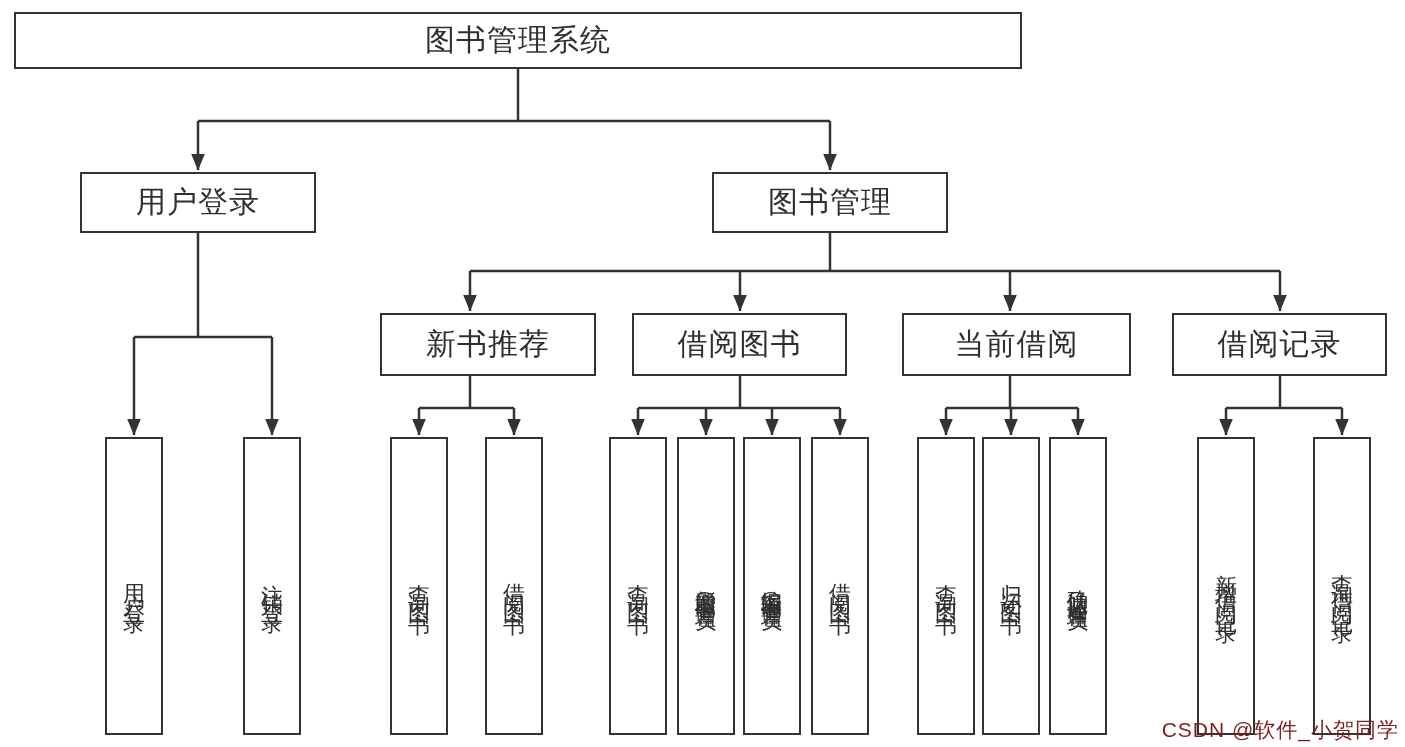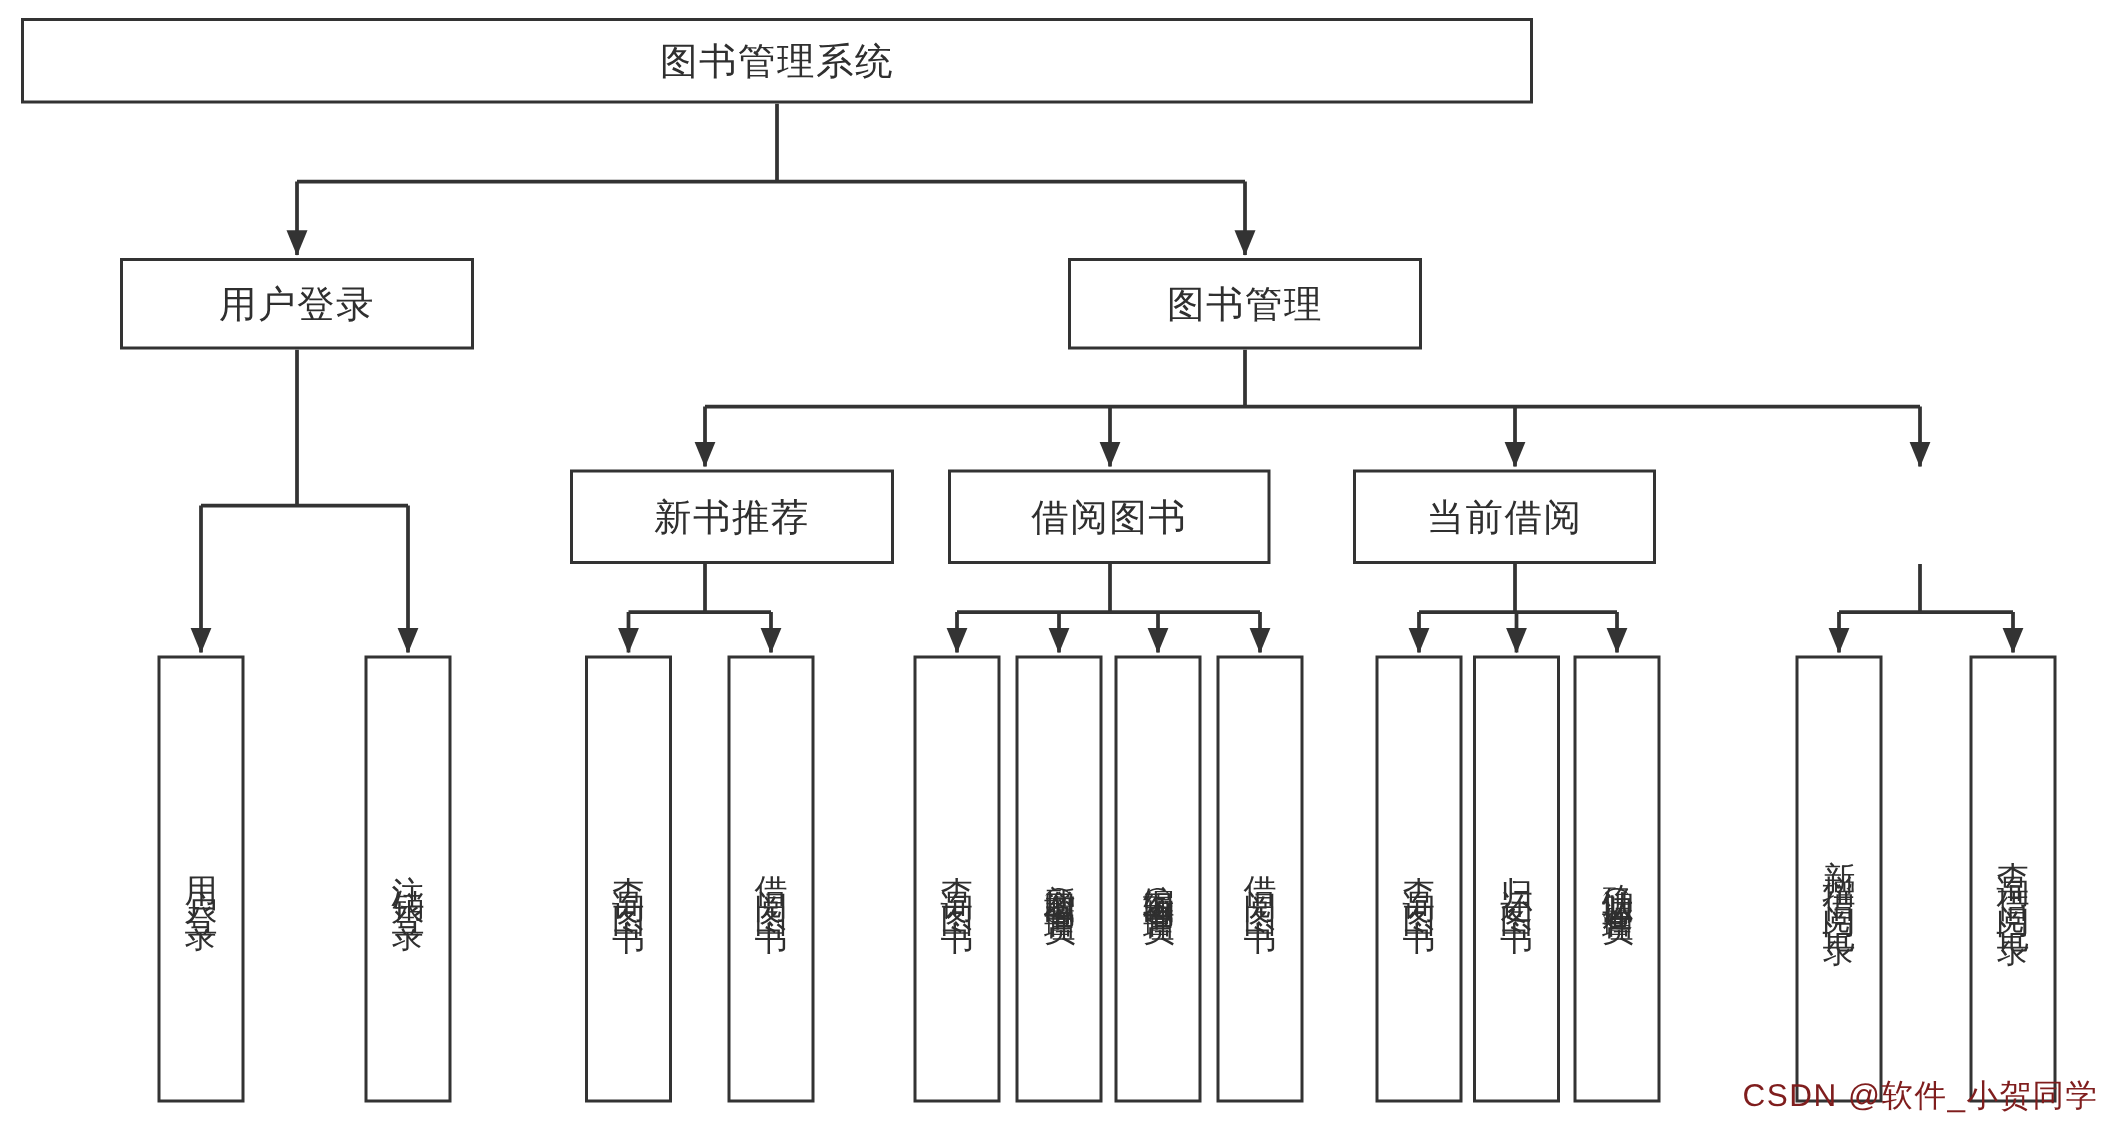--- a/index.html
+++ b/index.html
@@ -15,21 +15,21 @@
     position:absolute;
     box-sizing:border-box;
     background:#ffffff;
     border:2.5px solid #333333;
     color:#2f2f2f;
     display:flex;
     align-items:center;
     justify-content:center;
     text-align:center;
   }
-  .h{font-size:25px;letter-spacing:1px;}
+  .h{font-size:30px;letter-spacing:1px;}
   .v{
     writing-mode:vertical-rl;
     text-orientation:mixed;
     font-size:22px;
     letter-spacing:10px;
     line-height:1;
   }
   .v.tight{letter-spacing:3px;font-size:21px;}
   .leaf{top:437px;width:58px;height:298px;}
   #watermark{
@@ -103,21 +103,22 @@
     </g>
   </svg>
 
   <div class="box h" style="left:14px;top:12px;width:1008px;height:57px">图书管理系统</div>
 
   <div class="box h" style="left:80px;top:172px;width:236px;height:61px">用户登录</div>
   <div class="box h" style="left:712px;top:172px;width:236px;height:61px">图书管理</div>
 
   <div class="box h" style="left:380px;top:313px;width:216px;height:63px">新书推荐</div>
   <div class="box h" style="left:632px;top:313px;width:215px;height:63px">借阅图书</div>
-  <div class="box h" style="left:902px;top:313px;width:202px;height:63px">当前借阅</div>
+  <div class="box h" style="left:902px;top:313px;width:229px;height:63px">当前借阅</div>
+  <div class="box h" style="left:1172px;top:313px;width:215px;height:63px">借阅记录</div>
 
   <div class="box v leaf" style="left:105px">用户登录</div>
   <div class="box v leaf" style="left:243px">注销登录</div>
 
   <div class="box v leaf" style="left:390px">查询图书</div>
   <div class="box v leaf" style="left:485px">借阅图书</div>
 
   <div class="box v leaf" style="left:609px">查询图书</div>
   <div class="box v leaf tight" style="left:677px">新增图书（管理员）</div>
   <div class="box v leaf tight" style="left:743px">编辑图书（管理员）</div>

